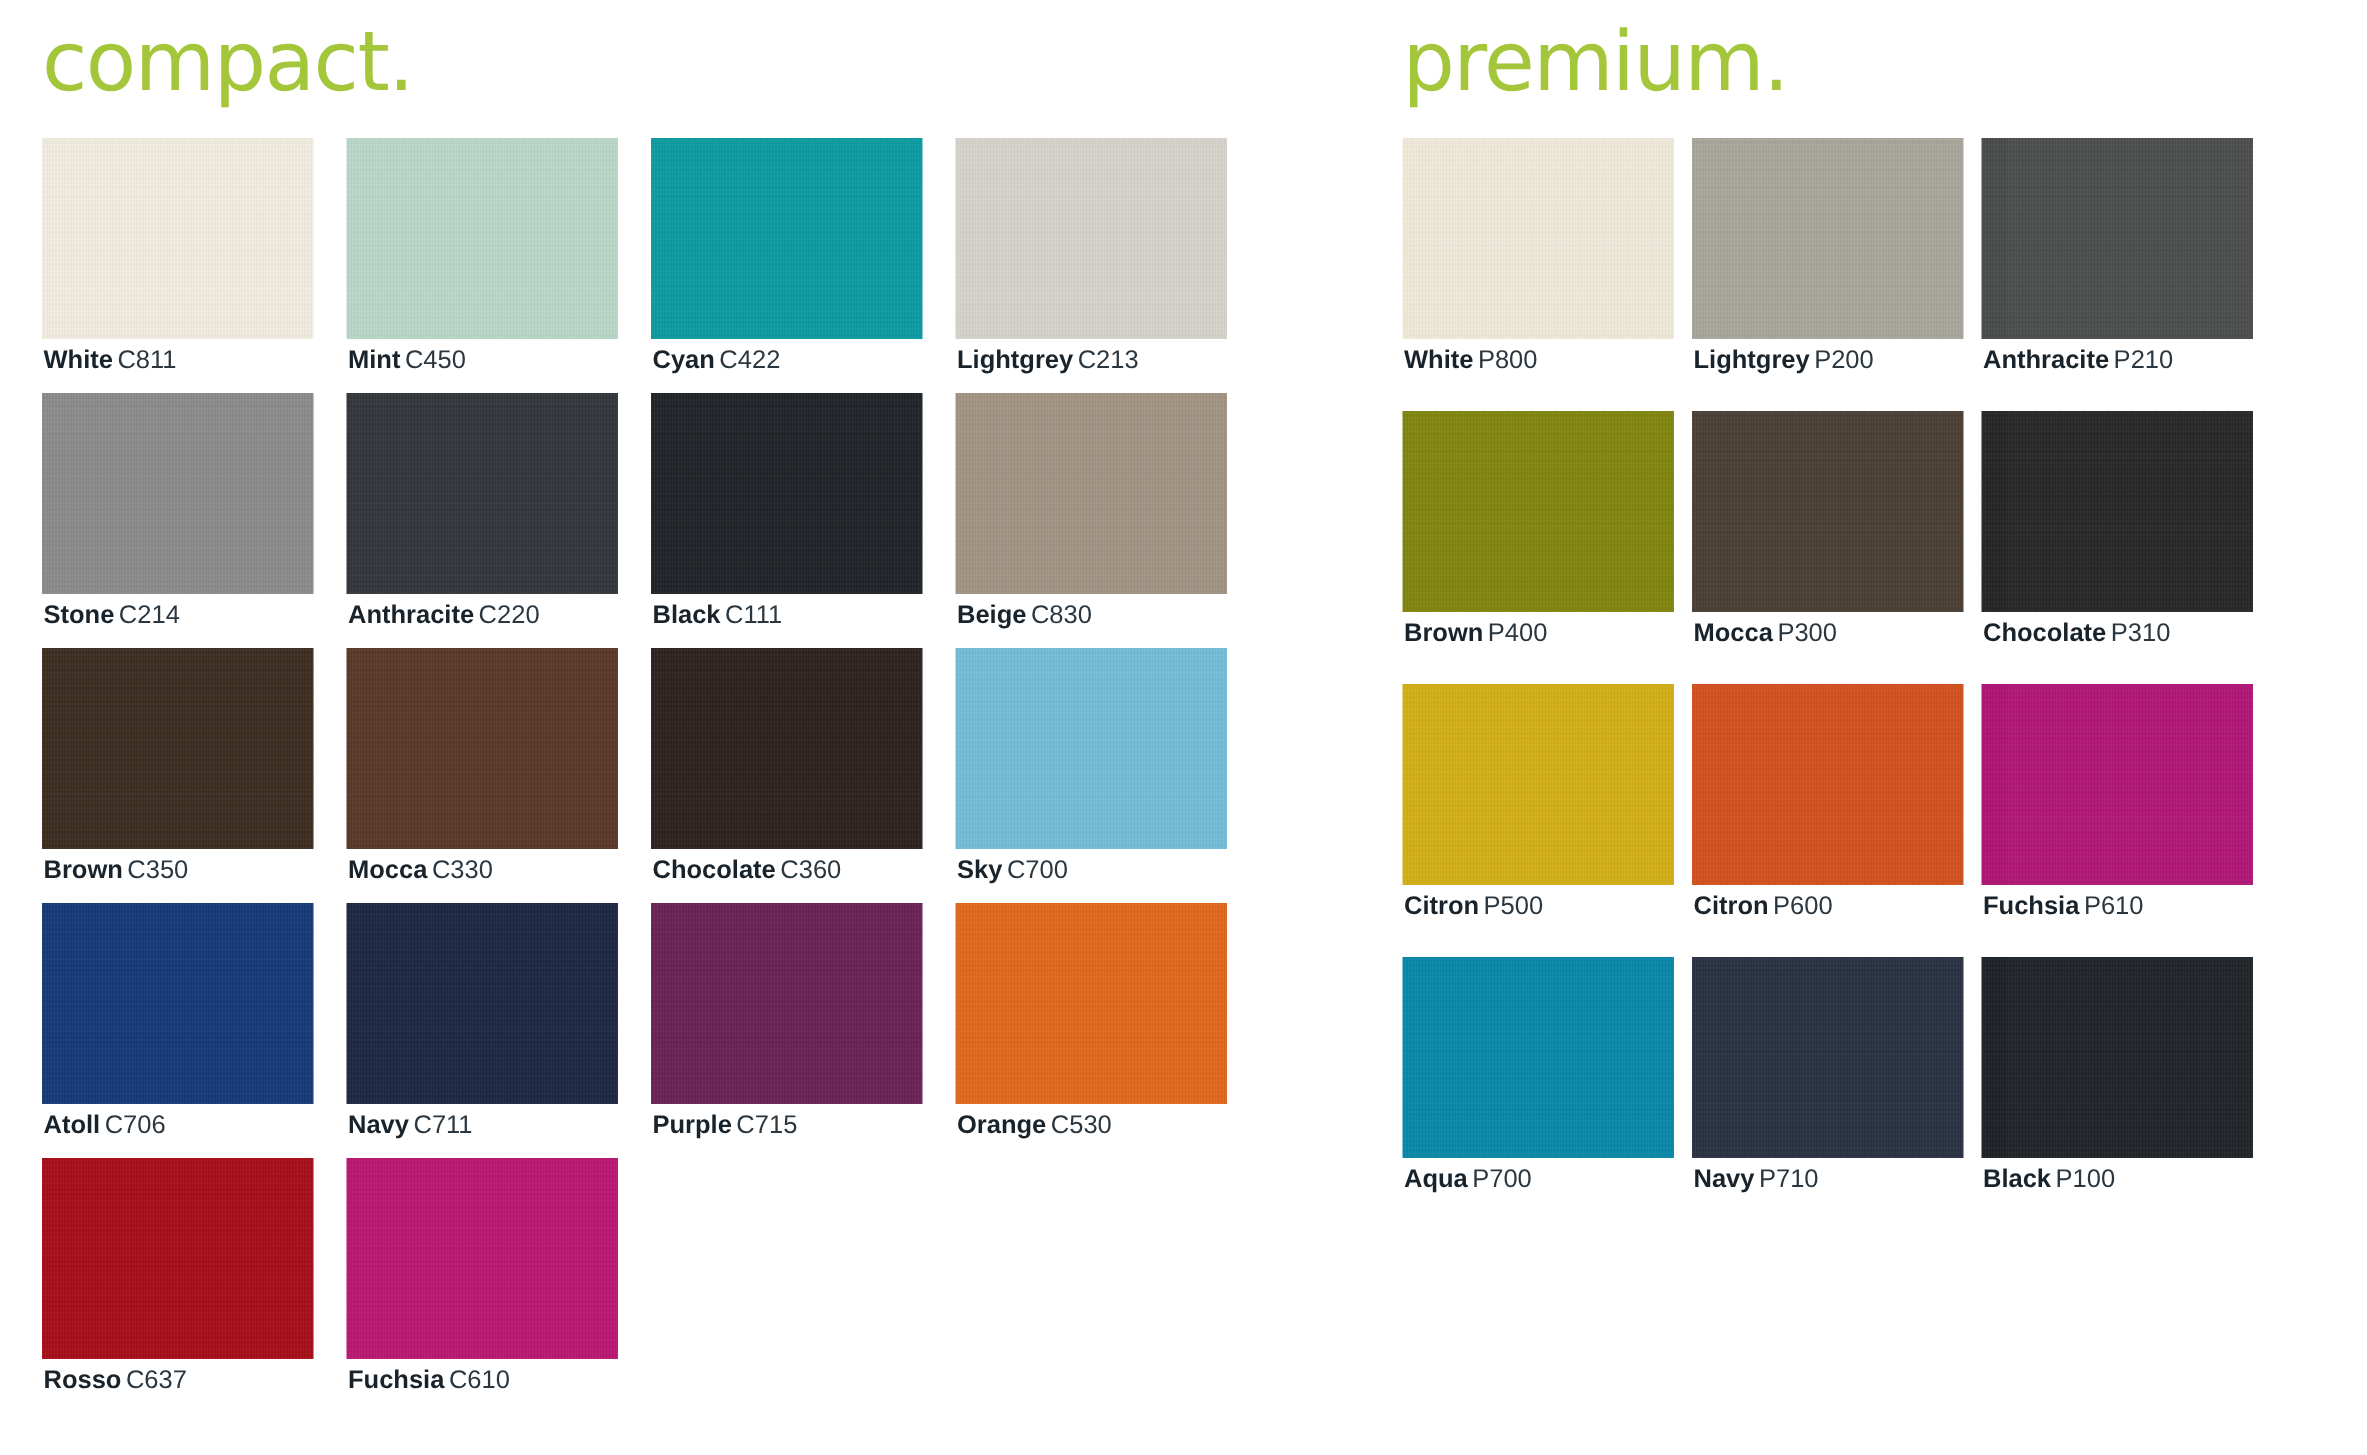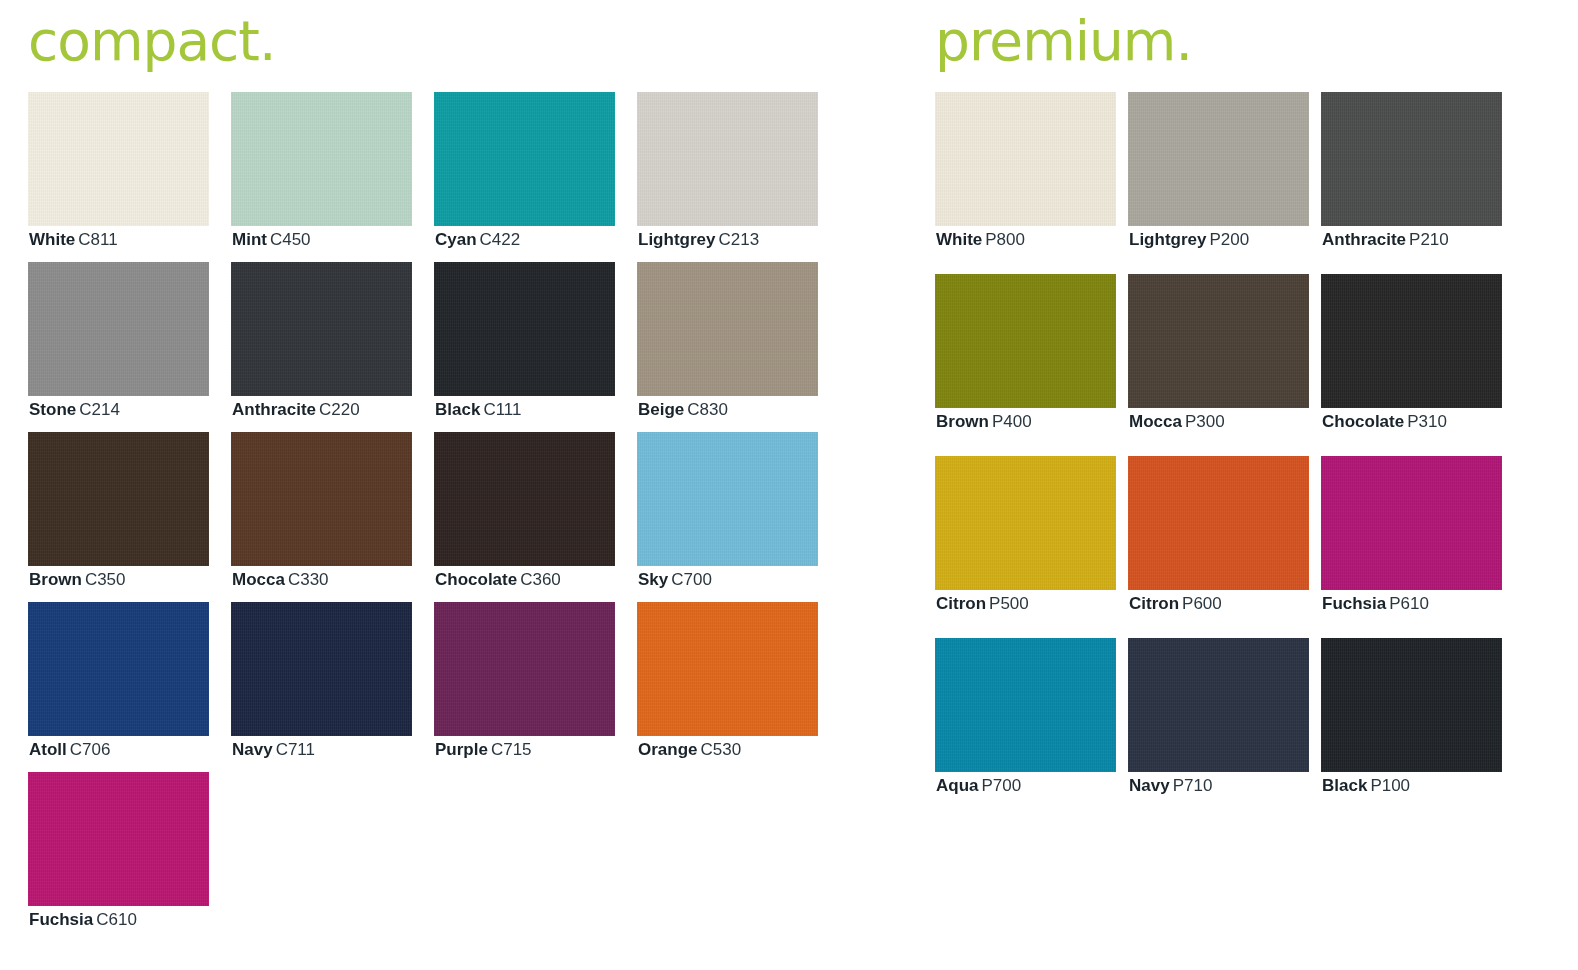--- a/index.html
+++ b/index.html
@@ -163,20 +163,24 @@
         </div>
         <div class="swatch-cell">
           <div class="swatch-chip" style="background-color: rgb(107, 35, 86);"></div>
           <div class="swatch-label"><span class="swatch-name">Purple</span><span class="swatch-code">C715</span></div>
         </div>
         <div class="swatch-cell">
           <div class="swatch-chip" style="background-color: rgb(224, 102, 26);"></div>
           <div class="swatch-label"><span class="swatch-name">Orange</span><span class="swatch-code">C530</span></div>
         </div>
         <div class="swatch-cell">
+          <div class="swatch-chip" style="background-color: rgb(169, 14, 26);"></div>
+          <div class="swatch-label"><span class="swatch-name">Rosso</span><span class="swatch-code">C637</span></div>
+        </div>
+        <div class="swatch-cell">
           <div class="swatch-chip" style="background-color: rgb(186, 21, 113);"></div>
           <div class="swatch-label"><span class="swatch-name">Fuchsia</span><span class="swatch-code">C610</span></div>
         </div>
       </div>
   </div>
 
   <div class="section section-premium">
     <div class="section-title">premium.</div>
     <div class="swatch-grid grid-premium" id="grid-premium">
         <div class="swatch-cell">

